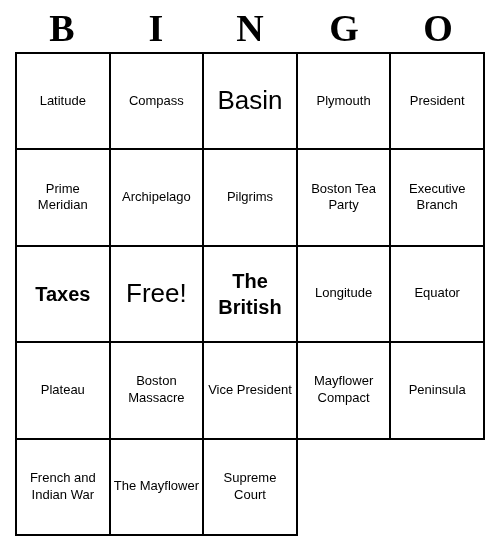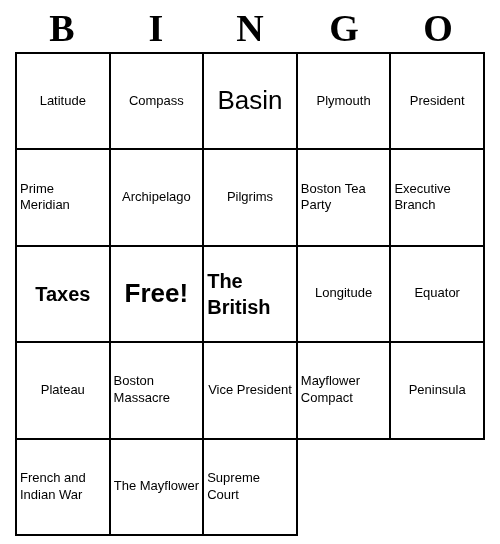--- a/index.html
+++ b/index.html
@@ -37,40 +37,40 @@
       border-left: 2px solid #000;
       border-top: 2px solid #000;
       flex: 1;
     }
     .bingo-cell {
       border-right: 2px solid #000;
       border-bottom: 2px solid #000;
       display: flex;
       align-items: center;
       justify-content: center;
-      text-align: left;
+      text-align: center;
       padding: 4px 3px;
       min-height: 88px;
       position: relative;
     }
     .bingo-cell span {
       font-size: 13px;
       line-height: 1.3;
     }
     .bingo-cell.large span {
       font-size: 26px;
       font-weight: normal;
     }
     .bingo-cell.medium span {
       font-size: 20px;
       font-weight: bold;
     }
     .bingo-cell.free span {
       font-size: 26px;
-      font-weight: bold;
+      font-weight: normal;
     }
   </style>
 </head>
 <body>
 
 <div class="bingo-header">
 <div class="bingo-letter">B</div>
     <div class="bingo-letter">I</div>
     <div class="bingo-letter">N</div>
     <div class="bingo-letter">G</div>

